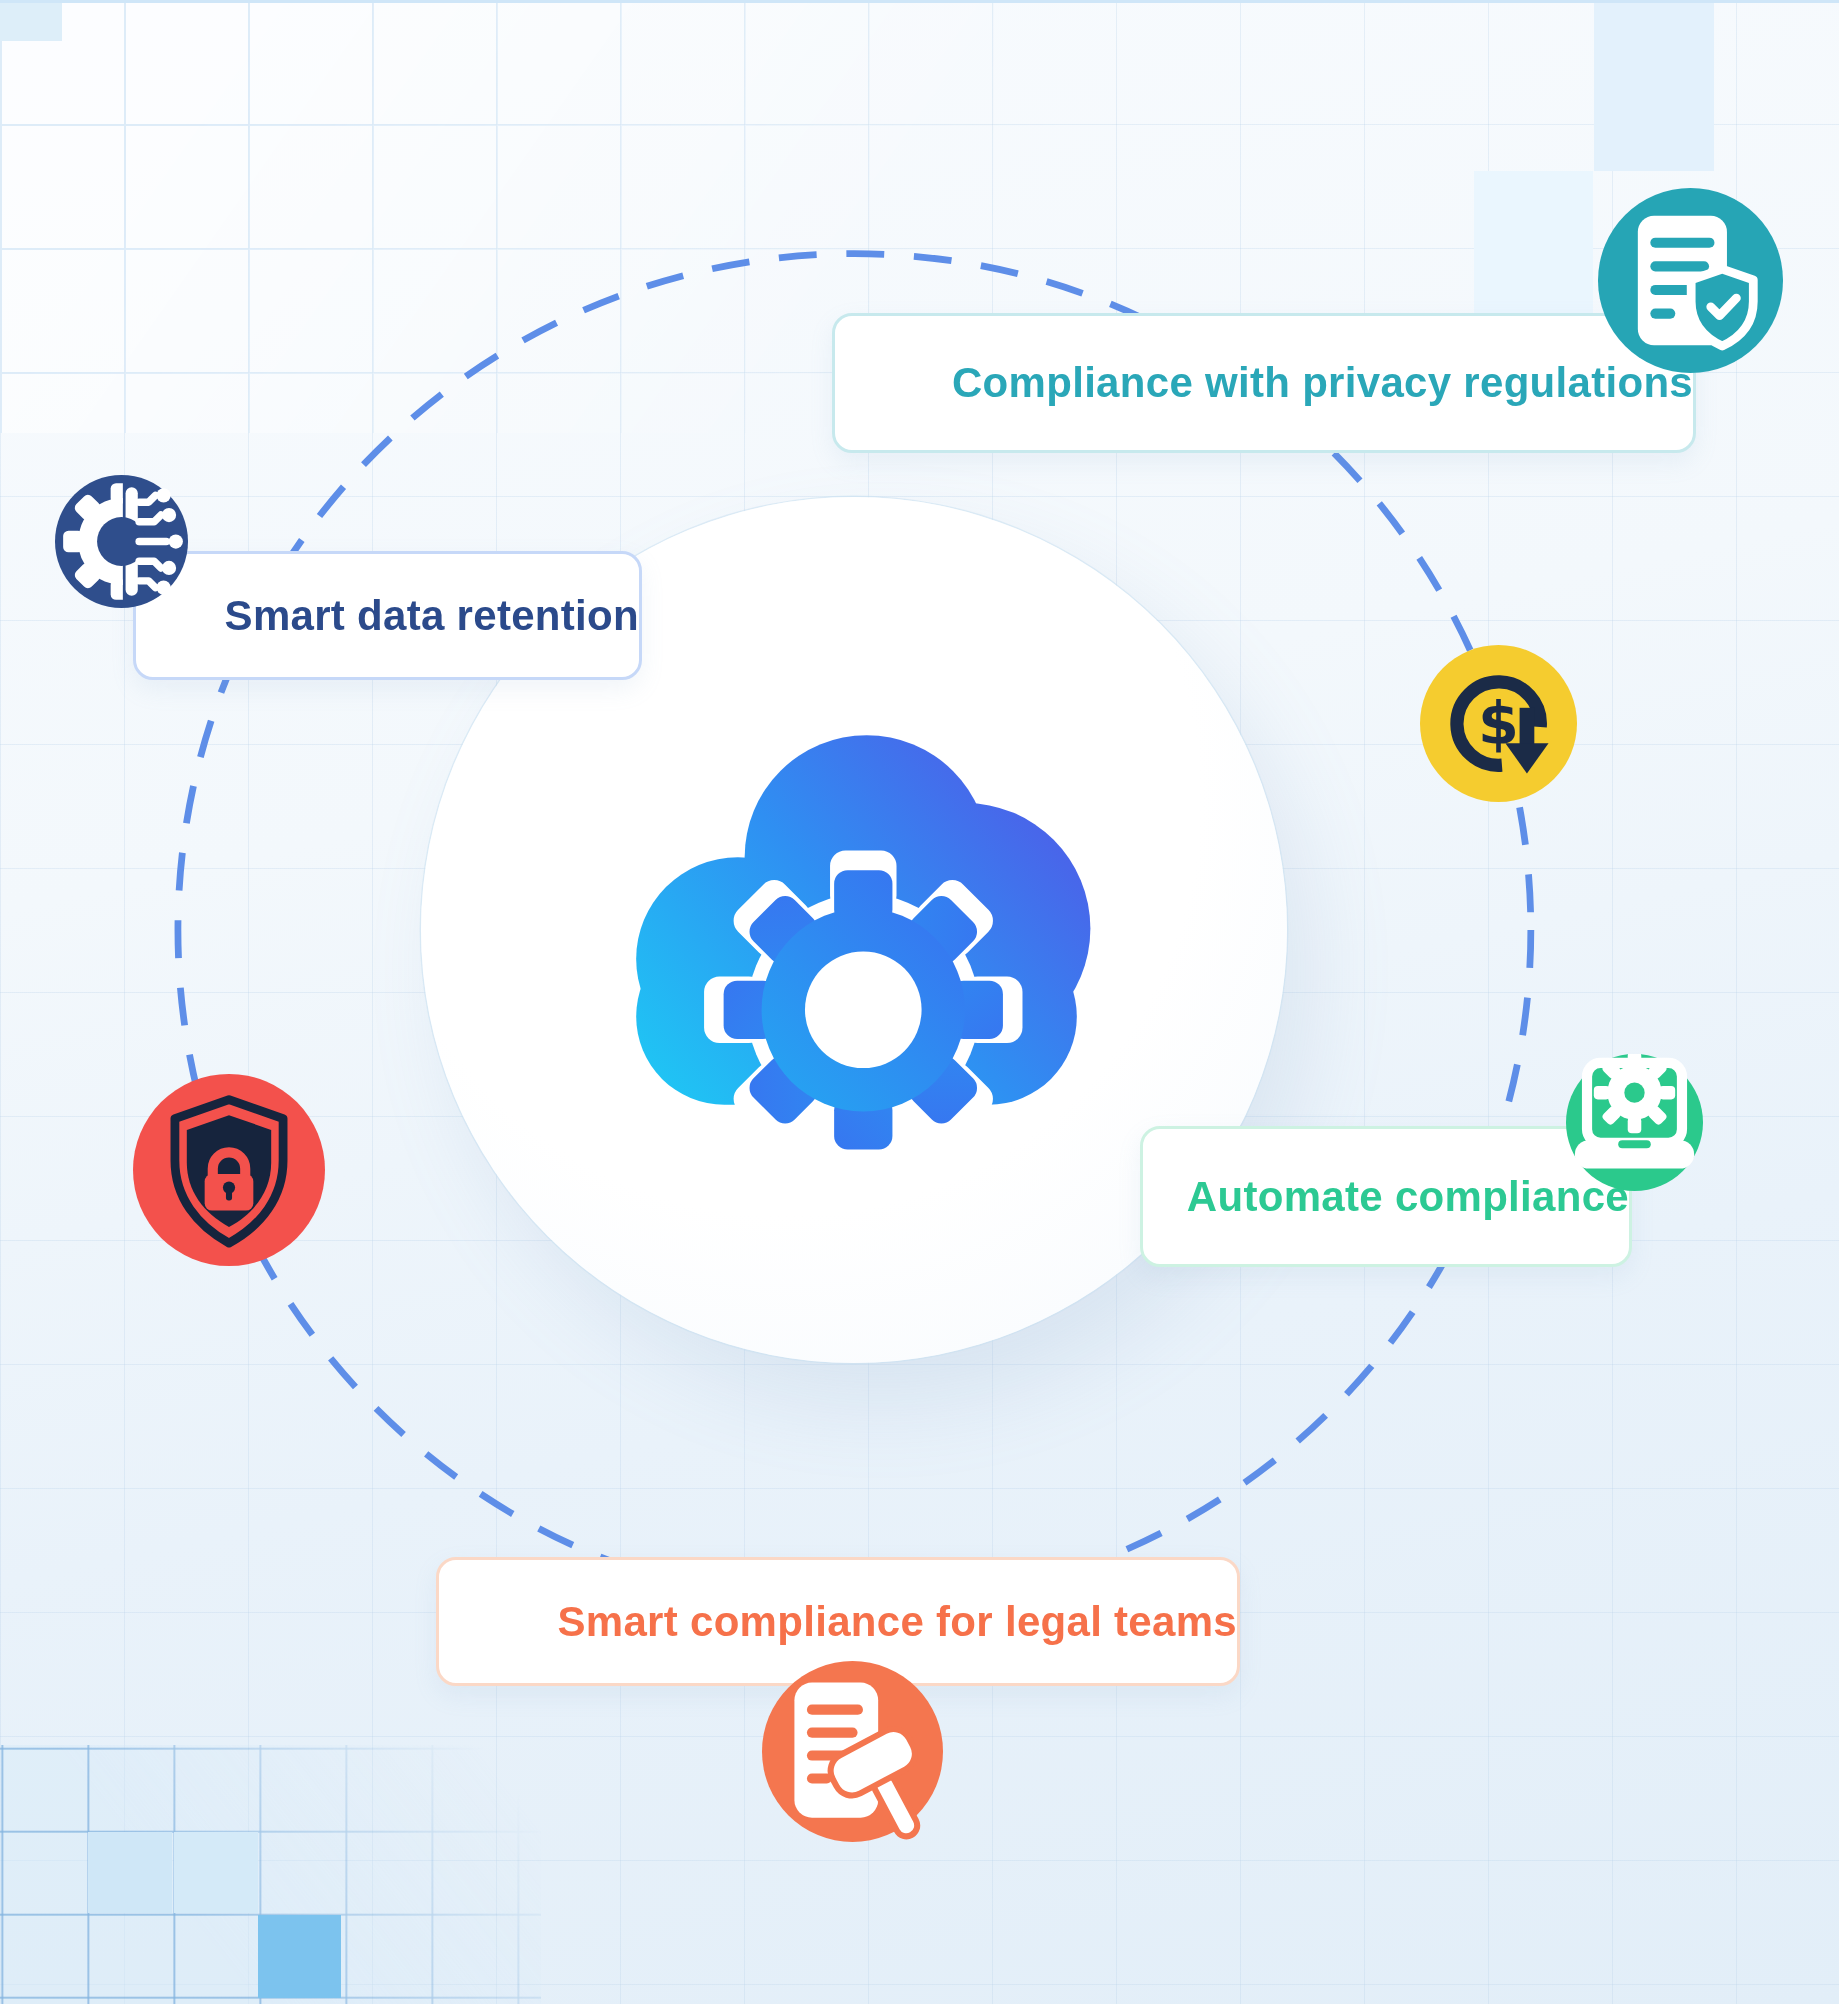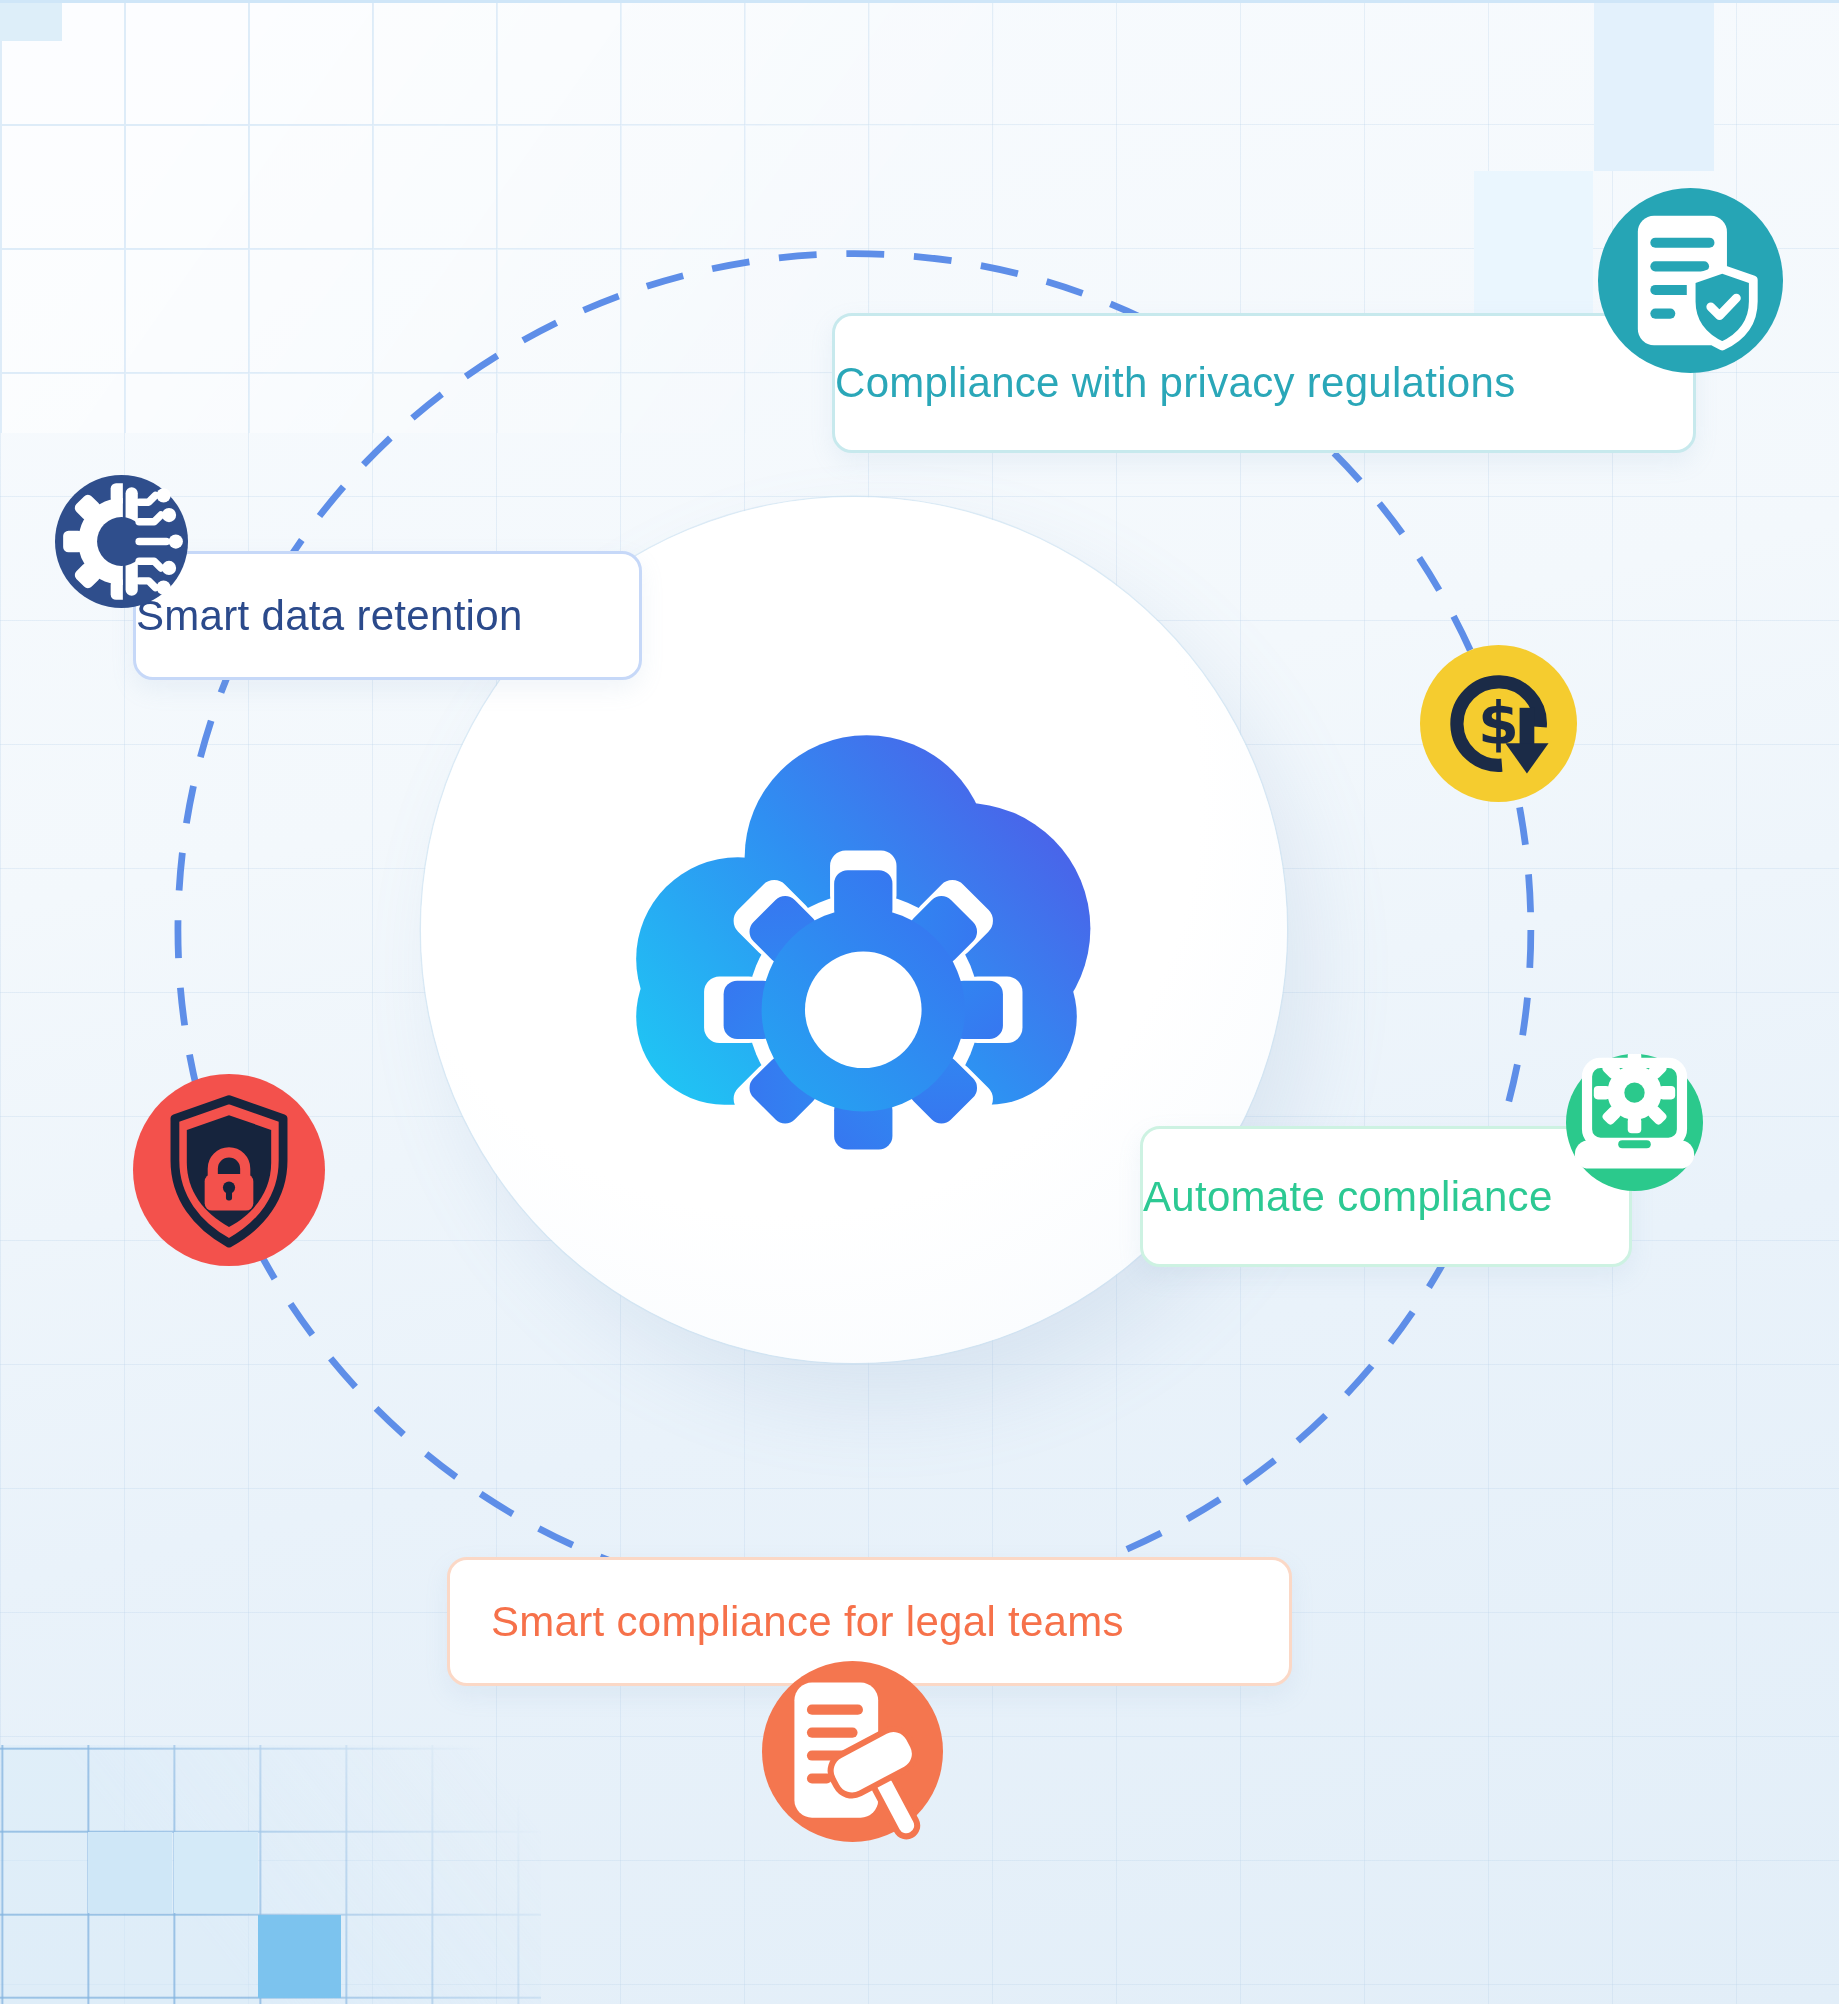--- a/index.html
+++ b/index.html
@@ -46,28 +46,28 @@
   .hub{
     position:absolute;left:421px;top:497px;width:866px;height:866px;border-radius:50%;
     background:radial-gradient(circle at 42% 35%, #ffffff 55%, #f5f9fd 100%);
     box-shadow:0 0 0 1.4px rgba(200,224,240,.55), 27px 41px 81px rgba(130,160,200,.16);
   }
   .center-icon{position:absolute;left:626px;top:725px;width:461px;height:434px;}
   .center-icon svg{overflow:visible;display:block;}
   
   .label-box{
     position:absolute;background:#ffffff;border-radius:20px;
-    display:flex;align-items:center;justify-content:flex-start;
-    font-weight:400;font-size:42px;letter-spacing:0.3px;
+    display:flex;align-items:center;justify-content:flex-end;
+    font-weight:700;font-size:42px;letter-spacing:0.3px;
     box-shadow:0 9.5px 23px rgba(140,170,205,.12);
   }
   .box-compliance{left:832px;top:313px;width:858px;height:134px;border:3.4px solid var(--compliance_border);color:var(--compliance_accent);}
   .box-auto{left:133px;top:551px;width:503px;height:123px;border:3.4px solid var(--auto_border);color:var(--auto_accent);}
   .box-archiving{left:1140px;top:1126px;width:486px;height:135px;border:3.4px solid var(--archiving_border);color:var(--archiving_accent);}
-  .box-legal{left:447px;top:1557px;width:798px;height:123px;border:3.4px solid var(--legal_border);color:var(--legal_accent);padding-left:41px;}
+  .box-legal{left:436px;top:1557px;width:798px;height:123px;border:3.4px solid var(--legal_border);color:var(--legal_accent);}
   
   .node{position:absolute;}
   .node svg{display:block;}
   .n-compliance{left:1598px;top:188px;width:185px;height:185px;}
   .n-auto{left:55px;top:475px;width:133px;height:133px;}
   .n-cost{left:1420px;top:645px;width:157px;height:157px;}
   .n-security{left:133px;top:1074px;width:192px;height:192px;}
   .n-archiving{left:1566px;top:1054px;width:137px;height:137px;}
   .n-legal{left:762px;top:1661px;width:181px;height:181px;}
   .z1{z-index:1}.z2{z-index:2}.z3{z-index:3}.z4{z-index:4}.z5{z-index:5}

